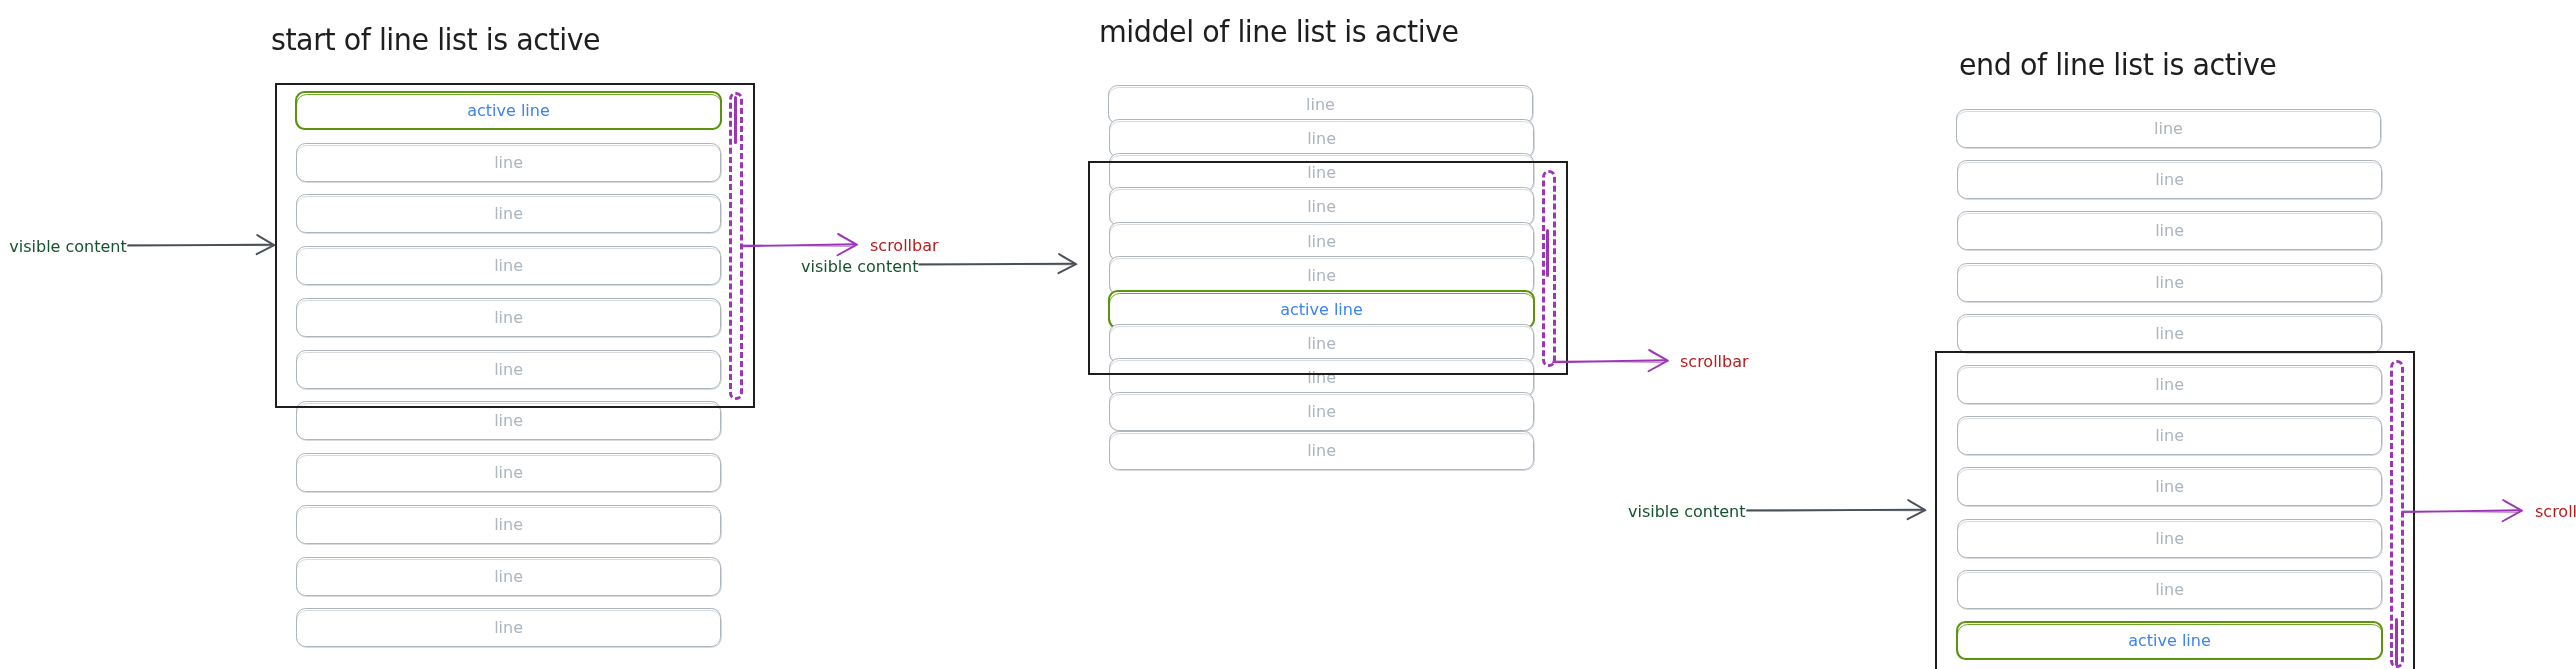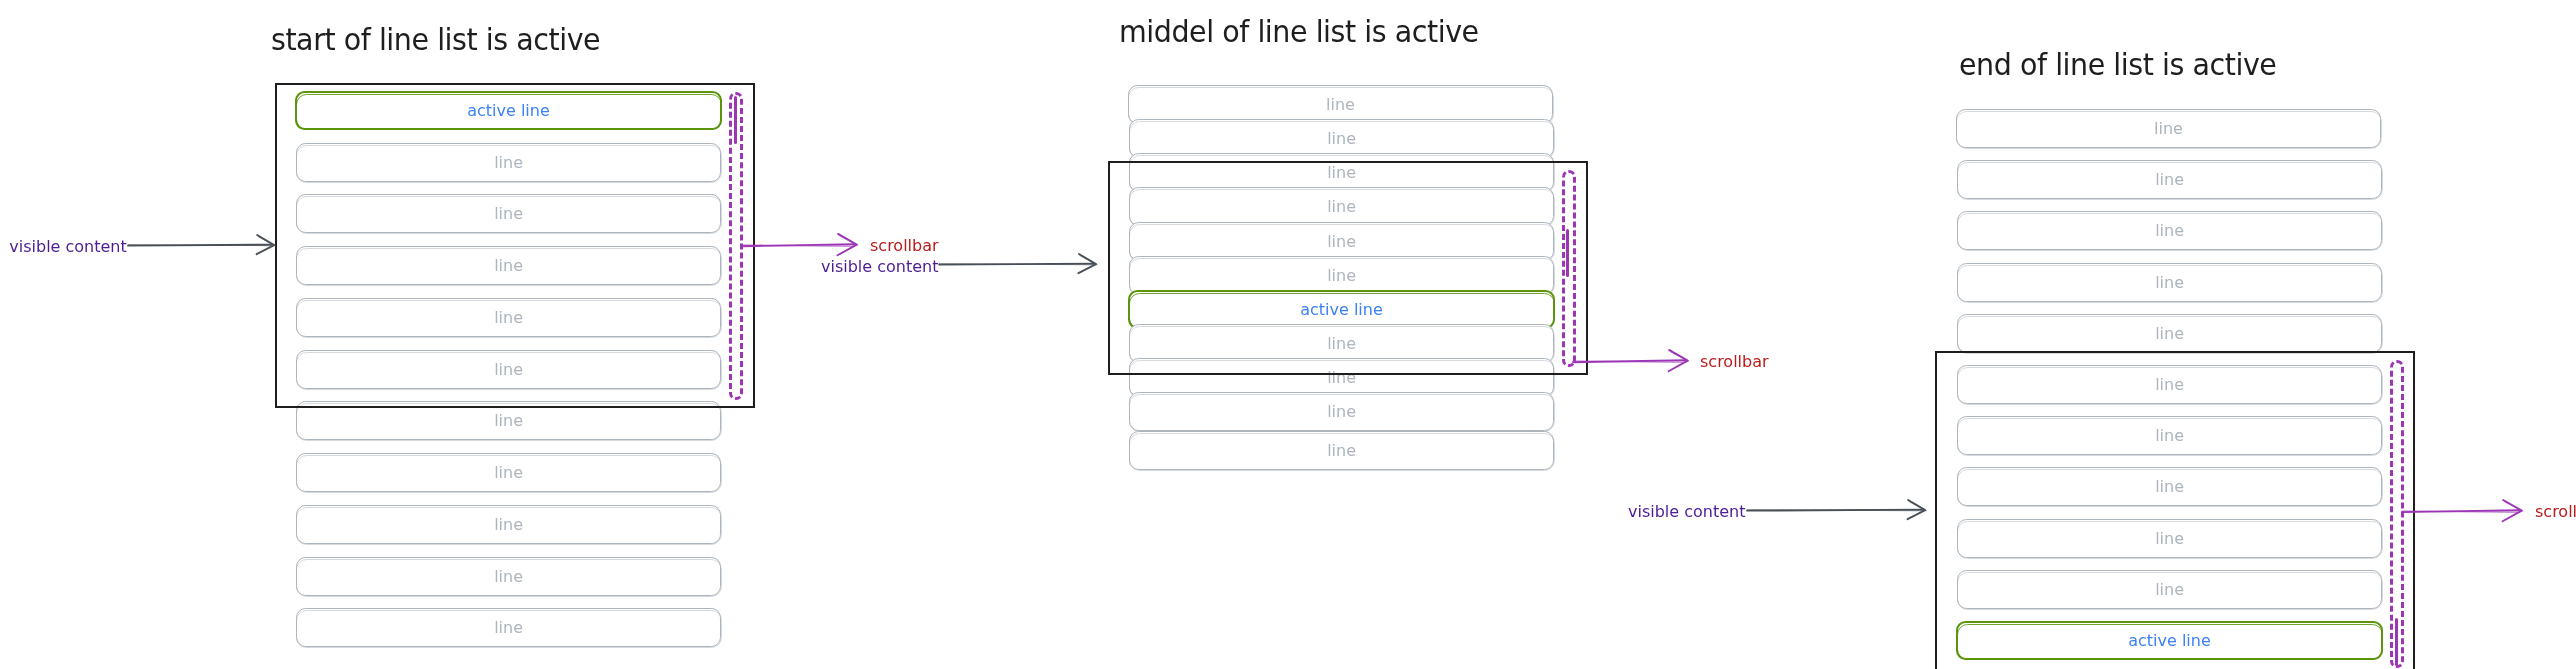--- a/index.html
+++ b/index.html
@@ -91,21 +91,21 @@
     background:#9c36b5;
     border-radius:1.6px;
   }
 
   
   .annot{
     position:absolute;
     font-size:16px;
     white-space:nowrap;
   }
-  .annot.gray{color:#4c1d95;}
+  .annot.gray{color:#14532d;}
   .annot.purple{color:#b91c1c;}
   .arrow-svg{position:absolute;overflow:visible;}
 </style>
 </head>
 <body>
 
 <div class="sketch-root">
 
   <div class="panel" style="left:4px;width:859px;">
     <div class="panel-title" style="left:267px;top:21.3px;">start of line list is active</div>
@@ -161,21 +161,21 @@
 
     <div class="annot purple" style="left:866px;top:236px;">scrollbar</div>
     <svg class="arrow-svg" style="left:737px;top:227px;" width="128" height="32" viewBox="0 0 240 60">
       <path d="M2 36 L212 32" stroke="#9c36b5" stroke-width="3.5" fill="none" stroke-linecap="round"></path>
       <path d="M2 34 L213 36" stroke="#9c36b5" stroke-width="2.2" fill="none" stroke-linecap="round" opacity=".75"></path>
       <path d="M182 13 L217 33 L181 53" stroke="#9c36b5" stroke-width="3.5" fill="none" stroke-linecap="round" stroke-linejoin="round"></path>
       <path d="M184 16 L219 34" stroke="#9c36b5" stroke-width="2" fill="none" stroke-linecap="round" opacity=".6"></path>
     </svg>
   </div>
 
-  <div class="panel" style="left:879px;width:859px;text-align:center;">
+  <div class="panel" style="left:859px;width:859px;text-align:center;">
     <div class="panel-title" style="left:240px;top:13.3px;">middel of line list is active</div>
 
     <div class="line-list" style="left:249px;top:85px;width:427px;">
       <div class="line-box" style="left:0;top:0;width:425px;">
         <span>line</span>
         </div>
       <div class="line-box" style="left:1.1px;top:34px;width:425px;">
         <span>line</span>
         </div>
       <div class="line-box" style="left:1.1px;top:68px;width:425px;">

